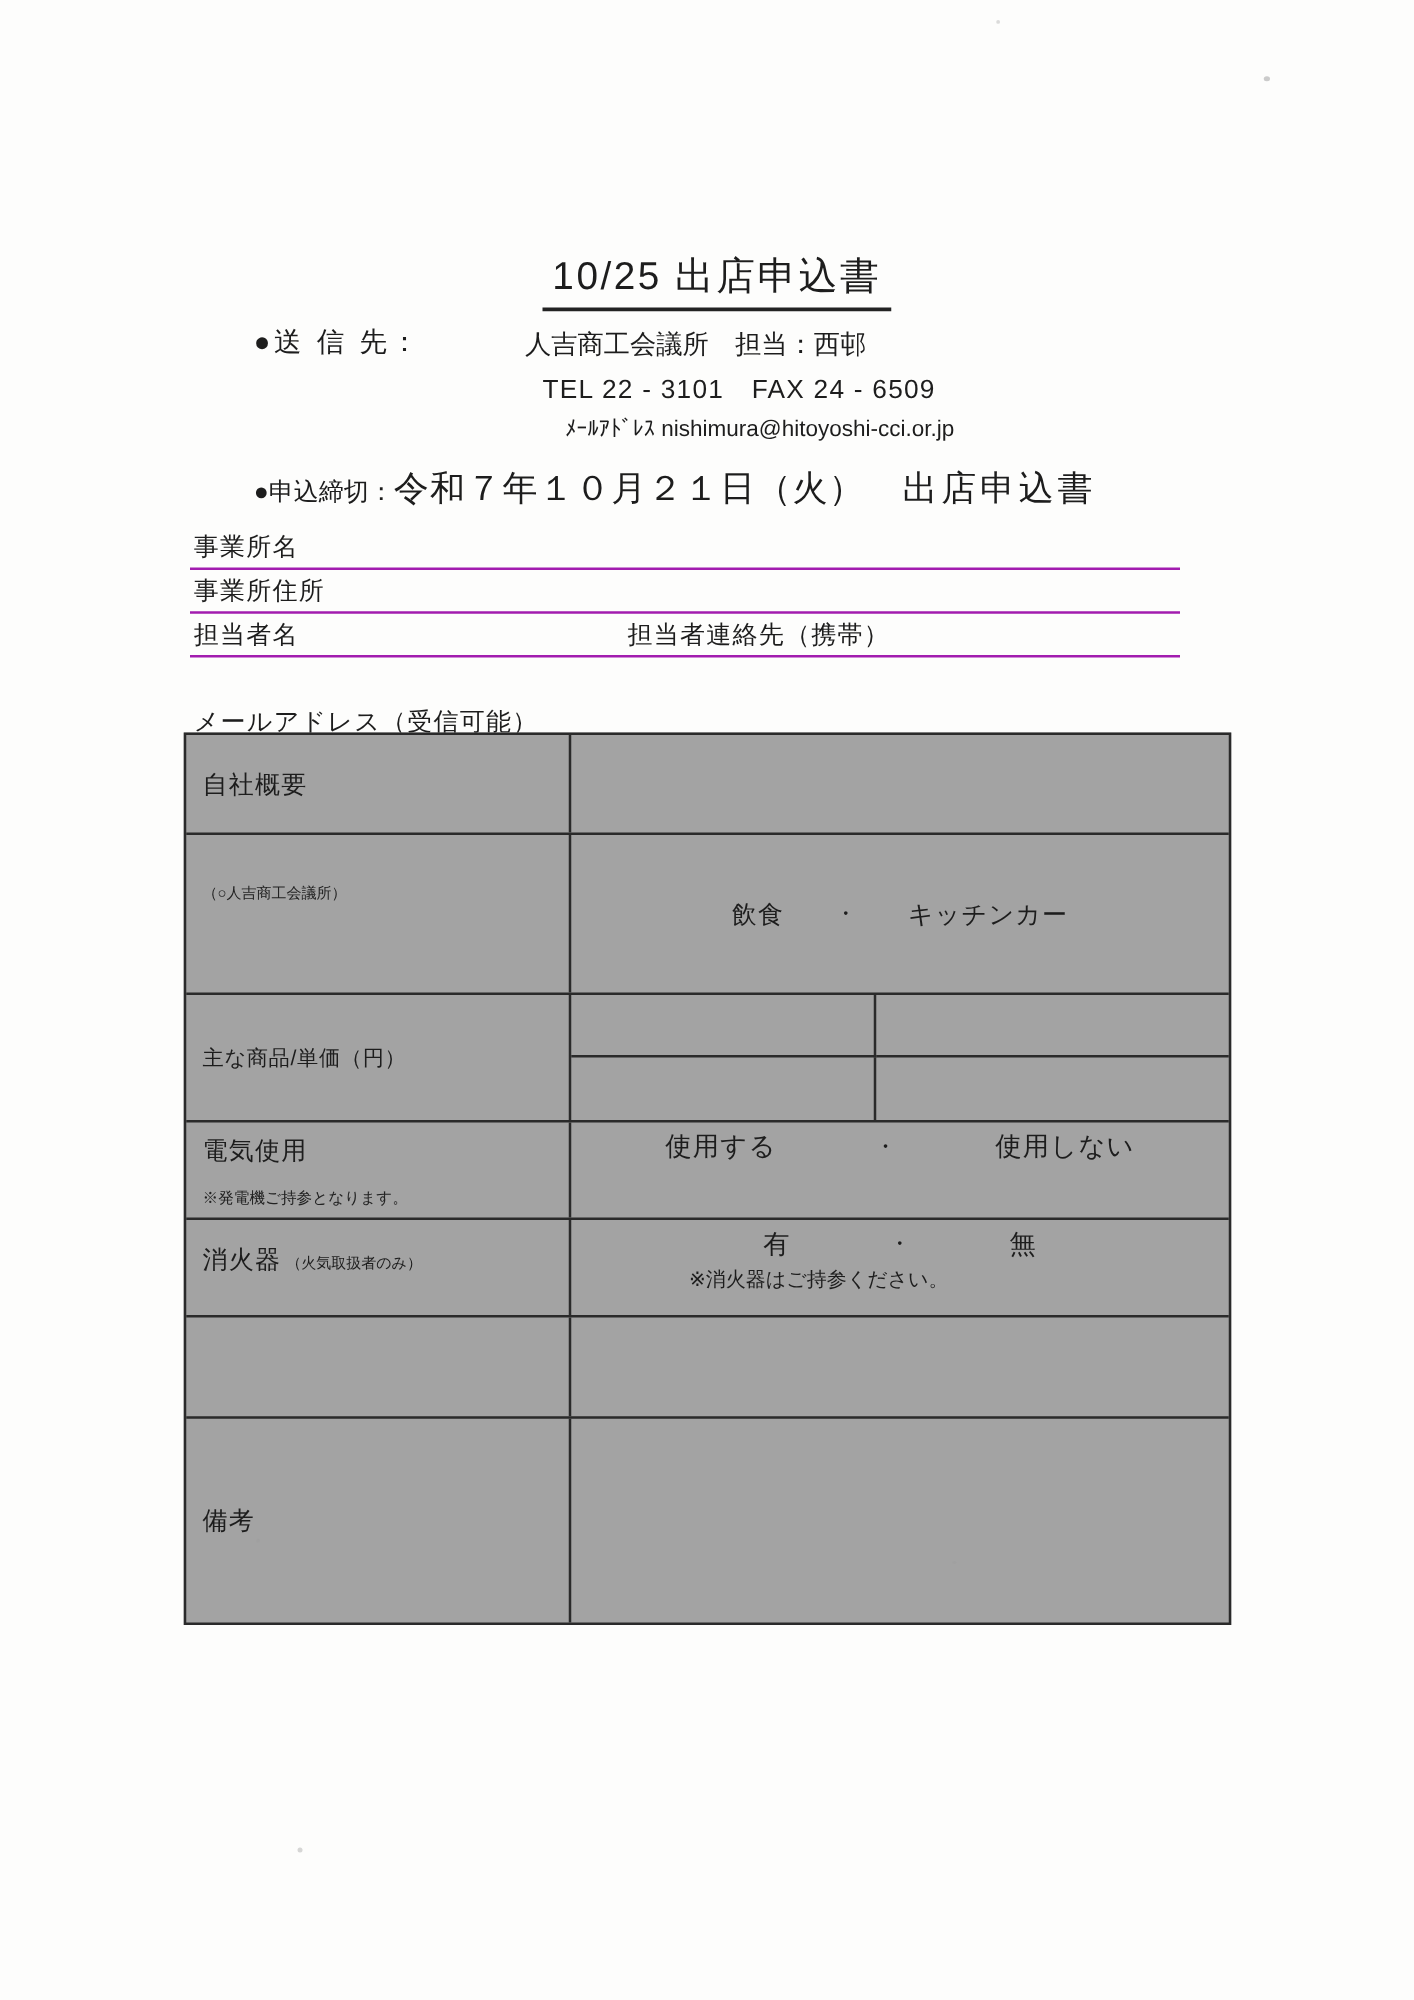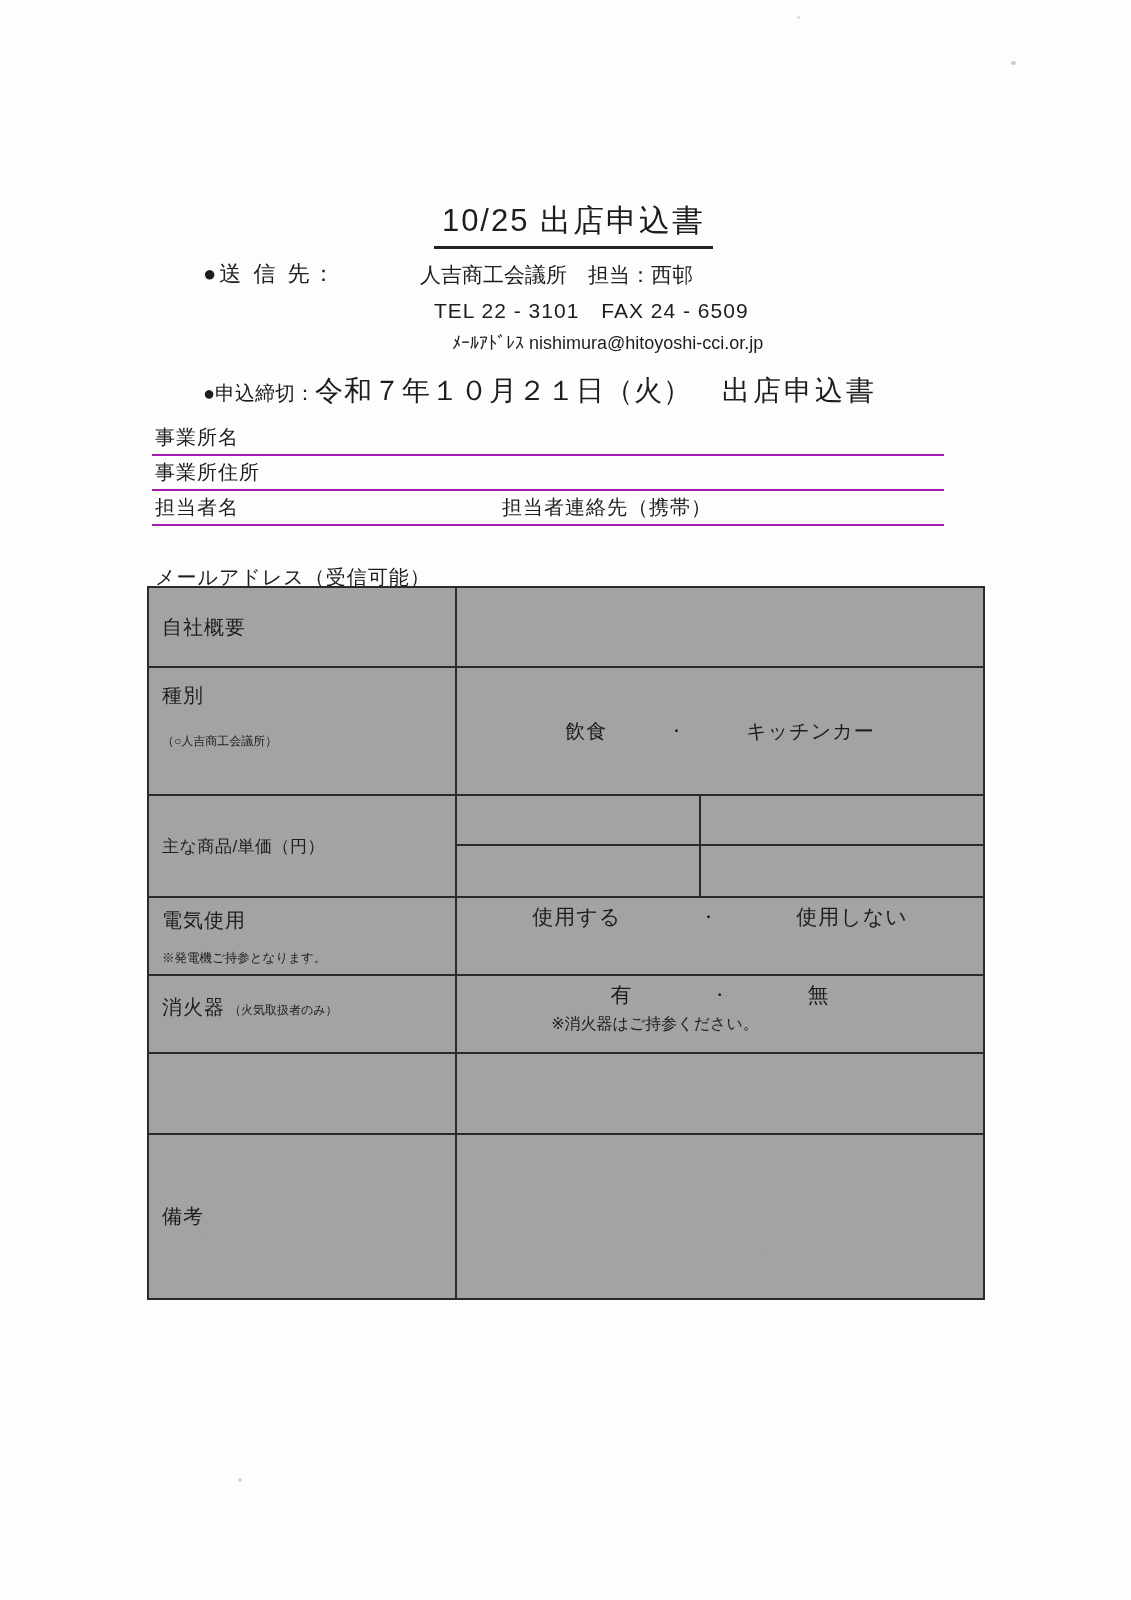--- a/index.html
+++ b/index.html
@@ -51,21 +51,21 @@
   .t-label-sm { font-size:17px; letter-spacing:0.5px; white-space:nowrap; }
   .t-note  { font-size:12px; color:#222; white-space:nowrap; }
 
   .left-cat { padding-top:14px; }
   .left-cat .t-note { margin-top:24px; }
   .left-elec { padding-top:9px; }
   .left-elec .t-note { margin-top:16px; font-size:12.5px;font-family:Liberation Serif, serif; }
   .left-fire { padding-top:18px; }
   .inline-note { font-size:12px; letter-spacing:0; margin-left:4px; }
 
-  .opts { display:flex; justify-content:center; align-items:center; gap:60px; font-size:20px; letter-spacing:1px; }
+  .opts { display:flex; justify-content:center; align-items:center; gap:40px; font-size:20px; letter-spacing:1px; }
   .opts-mid { height:100%; }
   .opts-top { padding-top:5px; gap:78px; font-size:21px; }
   .opt-sep { font-size:18px; }
   .cell-note { text-align:center; font-size:16px; margin-top:5px; transform:translateX(-65px); white-space:nowrap; }
 
   
   .pg { display:grid; width:100%; height:100%; grid-template-columns:244px 1fr; grid-template-rows:1fr 1fr; }
   .pg-c1 { border-right:2px solid #2a2a2a; border-bottom:2px solid #2a2a2a; }
   .pg-c2 { border-bottom:2px solid #2a2a2a; }
   .pg-c3 { border-right:2px solid #2a2a2a; }
@@ -116,21 +116,20 @@
 
     <div class="t-row h-r1">
       <div class="t-left cell-vcenter">
         <span class="t-label">自社概要</span>
       </div>
       <div class="t-right"></div>
     </div>
 
     <div class="t-row h-r2">
       <div class="t-left left-cat">
-        <div class="t-label">種別</div>
         <div class="t-note">（○人吉商工会議所）</div>
       </div>
       <div class="t-right opts opts-mid">
         <span>飲食</span>
         <span class="opt-sep">・</span>
         <span>キッチンカー</span>
       </div>
     </div>
 
     <div class="t-row h-r3">

